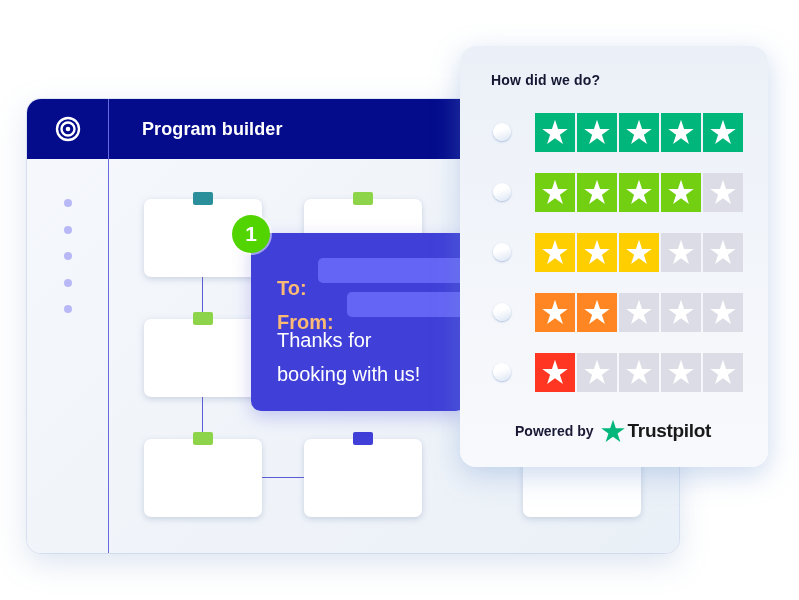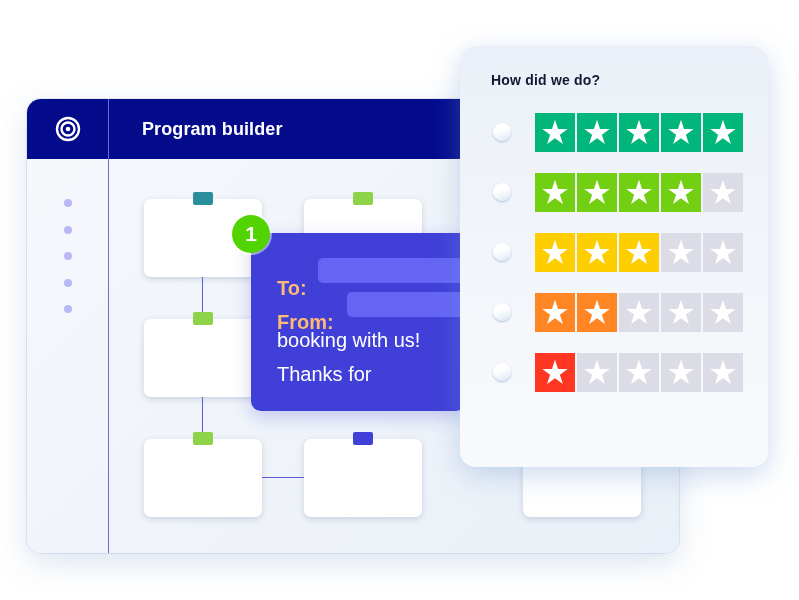--- a/index.html
+++ b/index.html
@@ -107,22 +107,22 @@
     </div>
     <div class="node" style="left:496px; top:340px;"></div>
   </div>
 
   <div class="email-card">
     <div class="email-row" style="top:24px;">To:</div>
     <div class="email-field" style="left:67px; top:25px; width:148px;"></div>
     <div class="email-row" style="top:58px;">From:</div>
     <div class="email-field" style="left:96px; top:59px; width:119px;"></div>
     <div class="email-body">
+      <div>Thanks for</div>
       <div>booking with us!</div>
-      <div>Thanks for</div>
     </div>
   </div>
   <div class="step-badge">1</div>
 
   <div class="review-card">
     <div class="review-title">How did we do?</div>
     <div id="rating-rows">
         <div class="rating-row" style="top: 66px;">
           <div class="radio"></div>
           <div class="stars">
@@ -267,14 +267,21 @@
               </svg>
             </div>
             <div class="star-box" style="background: rgb(220, 220, 230);">
               <svg viewBox="0 0 24 24">
                 <path d="M12 1.5l2.6 7.9h8.3l-6.7 4.9 2.6 7.9L12 17.3l-6.8 4.9 2.6-7.9L1.1 9.4h8.3z" fill="#ffffff"></path>
               </svg>
             </div>
           </div>
         </div>
       </div>
+    <div class="powered">
+      <span class="powered-text">Powered by</span>
+      <svg width="26" height="26" viewBox="0 0 24 24">
+        <path d="M12 1.5l2.6 7.9h8.3l-6.7 4.9 2.6 7.9L12 17.3l-6.8 4.9 2.6-7.9L1.1 9.4h8.3z" fill="#00b67a"></path>
+      </svg>
+      <span class="tp-text">Trustpilot</span>
+    </div>
   </div>
 </div>
 
 </body></html>

